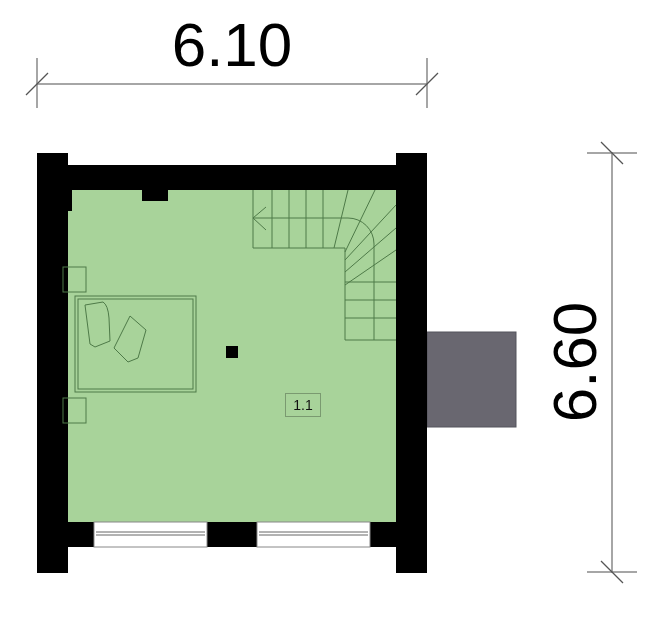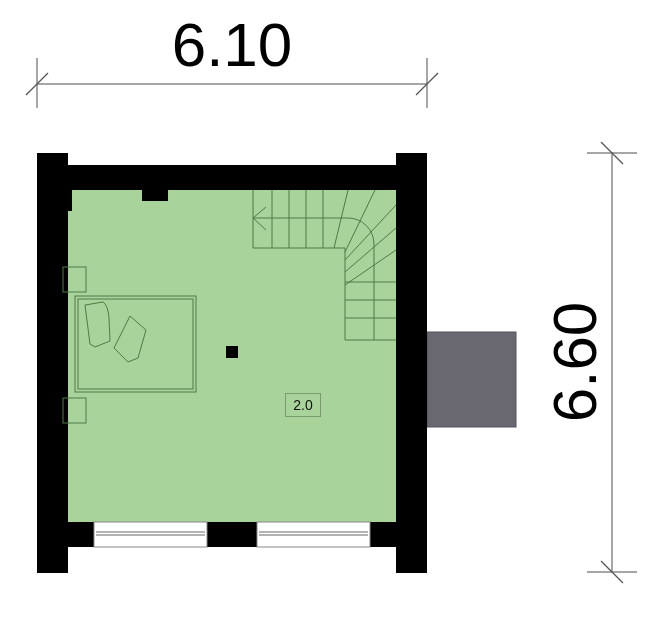--- a/index.html
+++ b/index.html
@@ -91,13 +91,13 @@
     <path d="M85,305 L103,302 Q108,305 109,318 L110,341 L95,347 L90,344 Z"></path>
     <path d="M130,316 L146,330 L138,358 L128,362 L114,348 Z"></path>
   </g>
 
   <g stroke="#4e7a48" stroke-width="1" fill="none">
     <rect x="63" y="267" width="23" height="25"></rect>
     <rect x="63" y="398" width="23" height="25"></rect>
   </g>
 </svg>
 
-<div class="room-label">2.0</div>
+<div class="room-label">1.1</div>
 
 </body></html>

